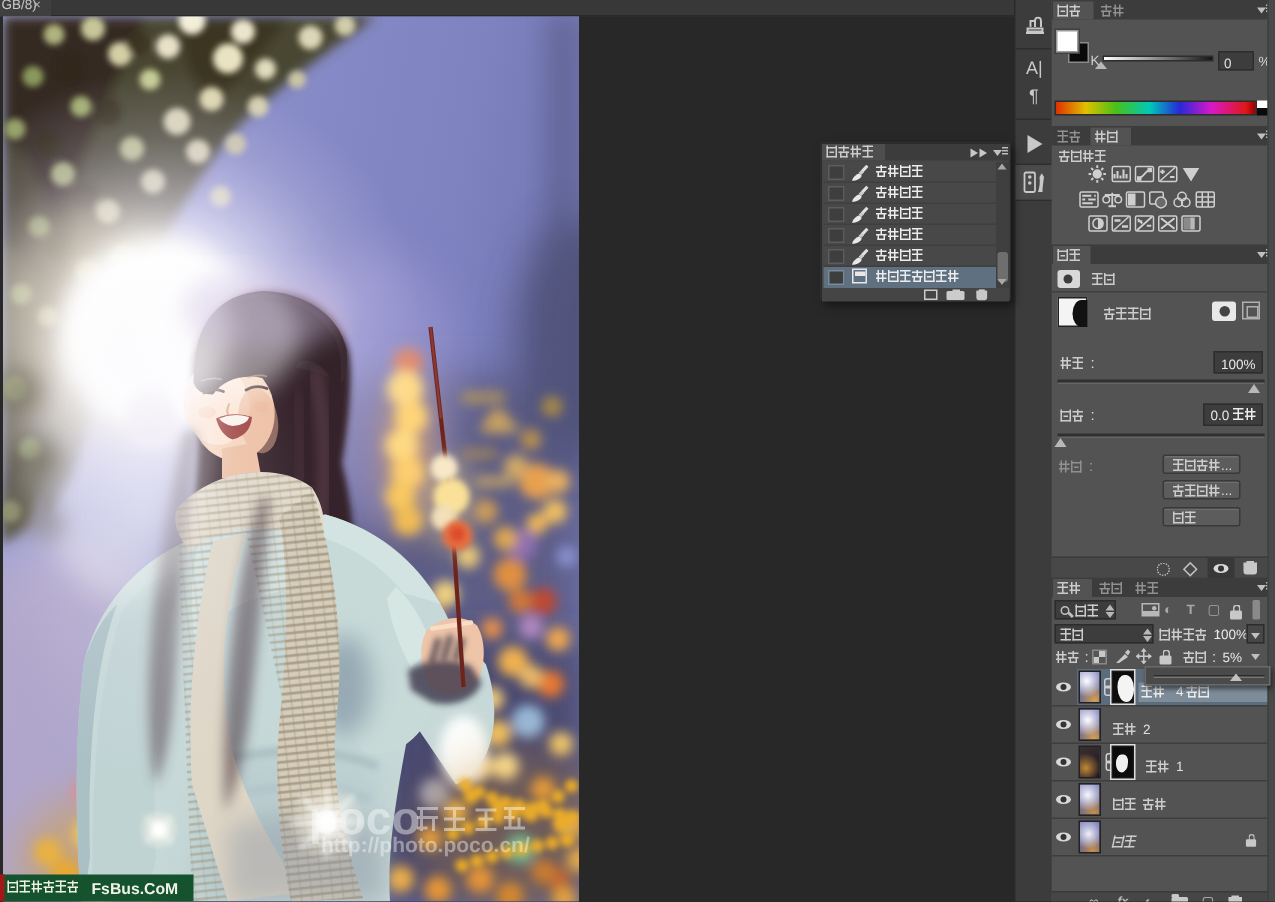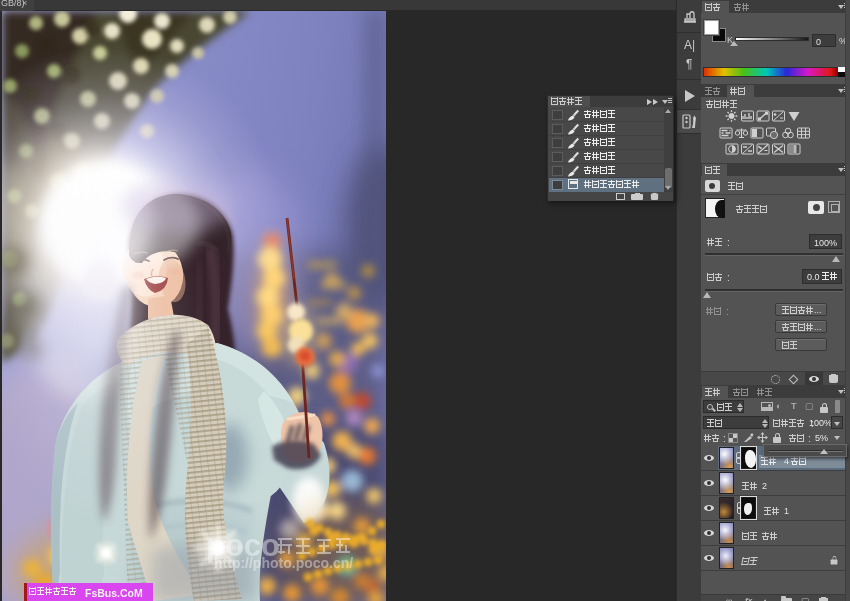--- a/index.html
+++ b/index.html
@@ -376,21 +376,21 @@
   <path d="M276,528 L290,528 M276,534 L290,534 M276,541 L283,541 M279,528 L279,543 M287,534 L287,543"></path>
   <path d="M294,528 L308,528 M294,535 L308,535 M294,542 L308,542 M301,528 L301,542"></path>
   <path d="M315,529 L329,529 M315,542 L329,542 M322,529 L322,542 M317,535 L327,535"></path>
   <path d="M334,528 L348,528 M334,534 L341,534 M334,541 L348,541 M338,528 L338,541 M344,534 L344,541"></path>
  </g>
  <text x="212" y="557" font-family="Liberation Sans,sans-serif" font-size="14" font-weight="bold" fill="#ffffff" opacity="0.4">http://photo.poco.cn/</text>
 </g>
 </svg>
 </div>
 
-<div class="abs" style="left:0;top:583px;width:129px;height:18px;background:#d946ef;z-index:30;margin-left:24px;">
+<div class="abs" style="left:0;top:583px;width:129px;height:18px;background:#14532d;z-index:30;">
  <div class="abs" style="left:0;top:0;width:3px;height:18px;background:#a01818;"></div>
  <span style="position:absolute;left:5px;top:4px;">
   <i class="c c2" style="--gc:#efefdf"></i><i class="c c1" style="--gc:#efefdf"></i><i class="c c4" style="--gc:#efefdf"></i><i class="c c3" style="--gc:#efefdf"></i><i class="c c1" style="--gc:#efefdf"></i><i class="c c3" style="--gc:#efefdf"></i></span>
  <span class="abs" style="left:61px;top:4px;color:#f2f2ea;font-size:10.5px;font-weight:bold;">FsBus.CoM</span>
 </div>
 
 <div id="history" class="abs" style="left:547px;top:95px;width:127px;height:105px;background:#474747;border:1px solid #2b2b2b;box-shadow:2px 3px 6px rgba(0,0,0,0.5);z-index:20;">
 <div class="abs" style="left:0;top:0;width:125px;height:11px;background:#3c3c3c;">
  <div class="abs" style="left:0;top:0;width:42px;height:11px;background:#4e4e4e;padding:1px 0 0 3px;"><i class="c c2"></i><i class="c c3"></i><i class="c c4"></i><i class="c c1"></i></div>
  <span class="abs" style="left:99px;top:3px;width:0;height:0;border-top:3px solid transparent;border-bottom:3px solid transparent;border-left:5px solid #c8c8c8;"></span>

